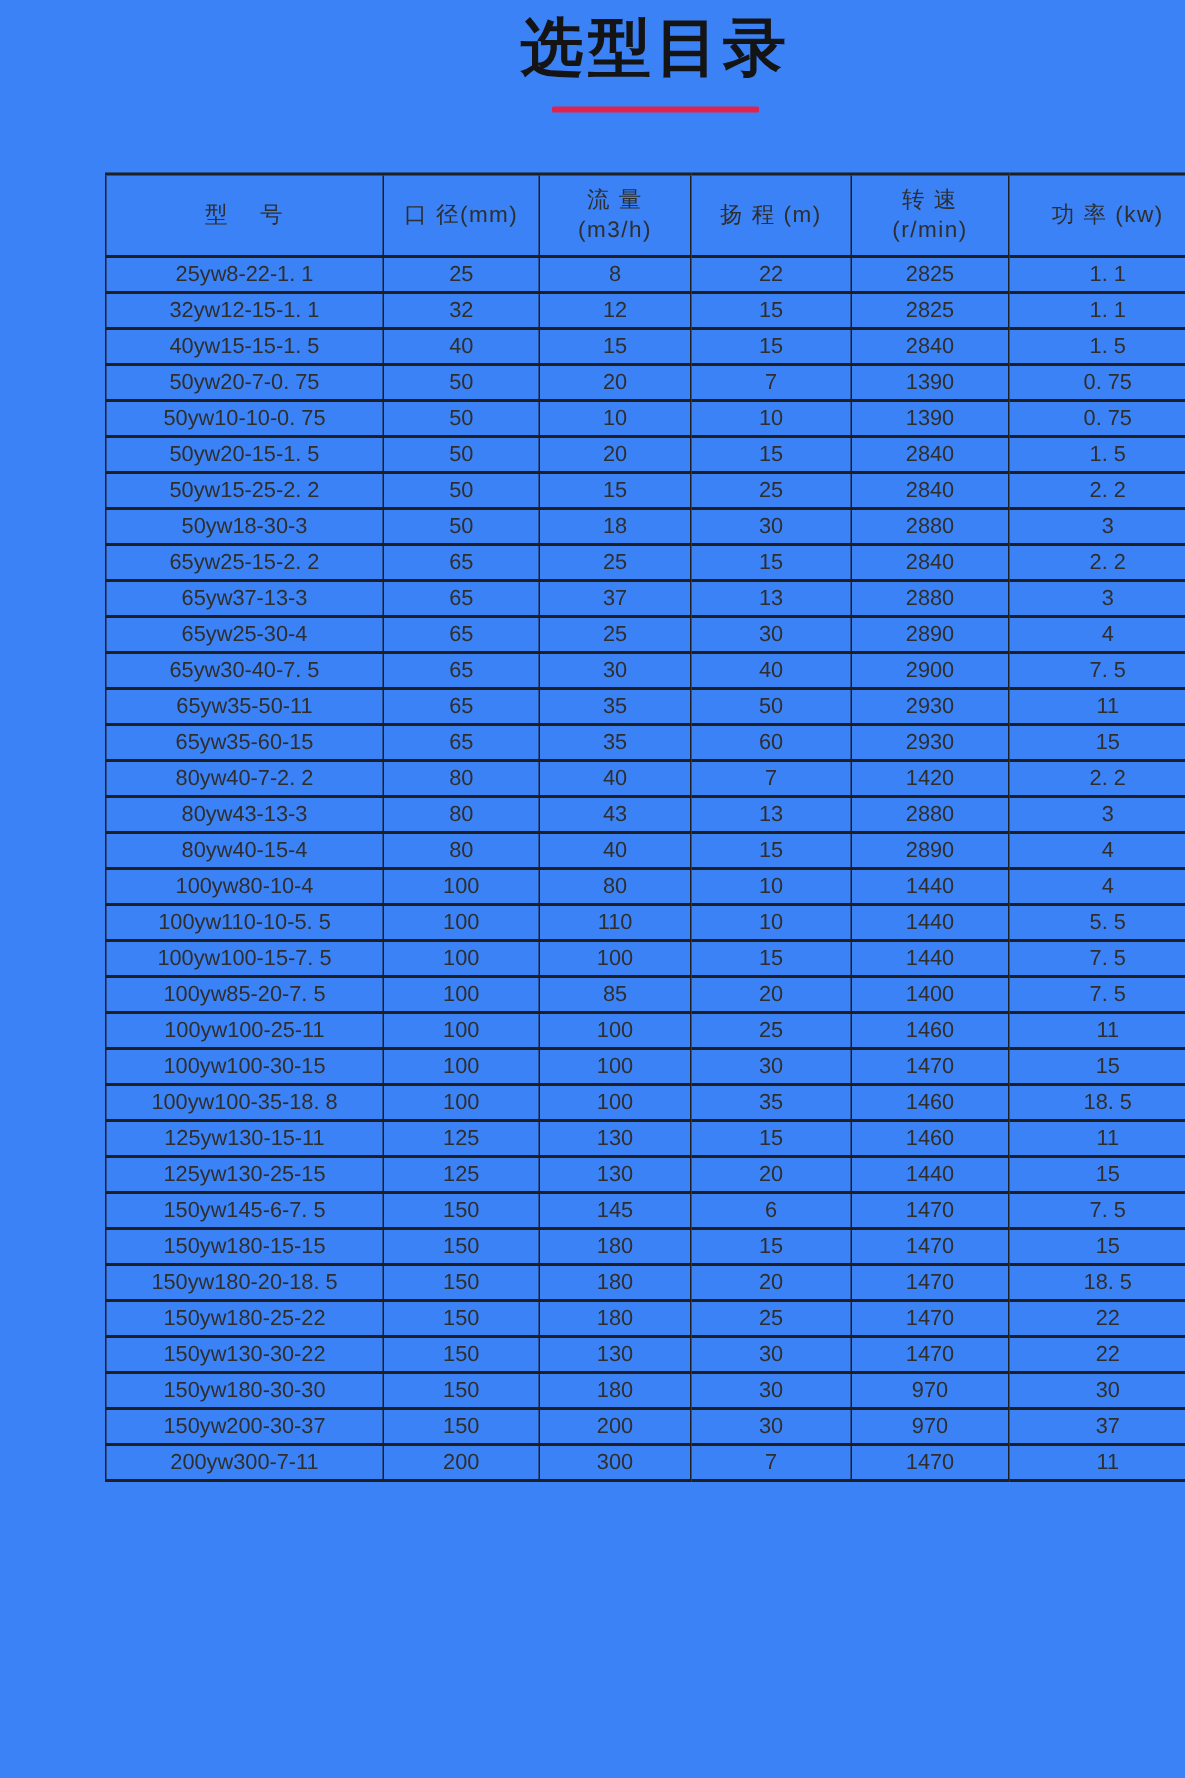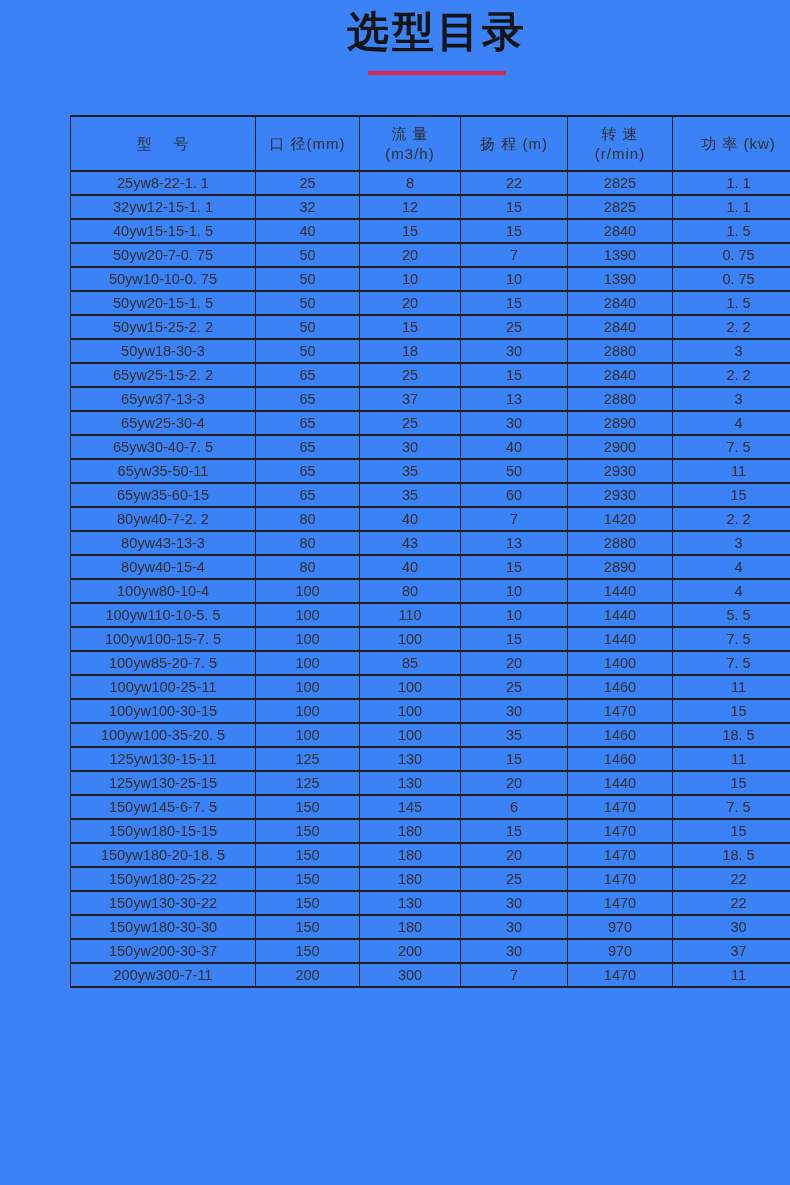--- a/index.html
+++ b/index.html
@@ -273,21 +273,21 @@
         </tr>
         <tr>
           <td>100yw100-30-15</td>
           <td>100</td>
           <td>100</td>
           <td>30</td>
           <td>1470</td>
           <td>15</td>
         </tr>
         <tr>
-          <td>100yw100-35-20. 5</td>
+          <td>100yw100-35-18. 8</td>
           <td>100</td>
           <td>100</td>
           <td>35</td>
           <td>1460</td>
           <td>18. 5</td>
         </tr>
         <tr>
           <td>125yw130-15-11</td>
           <td>125</td>
           <td>130</td>

